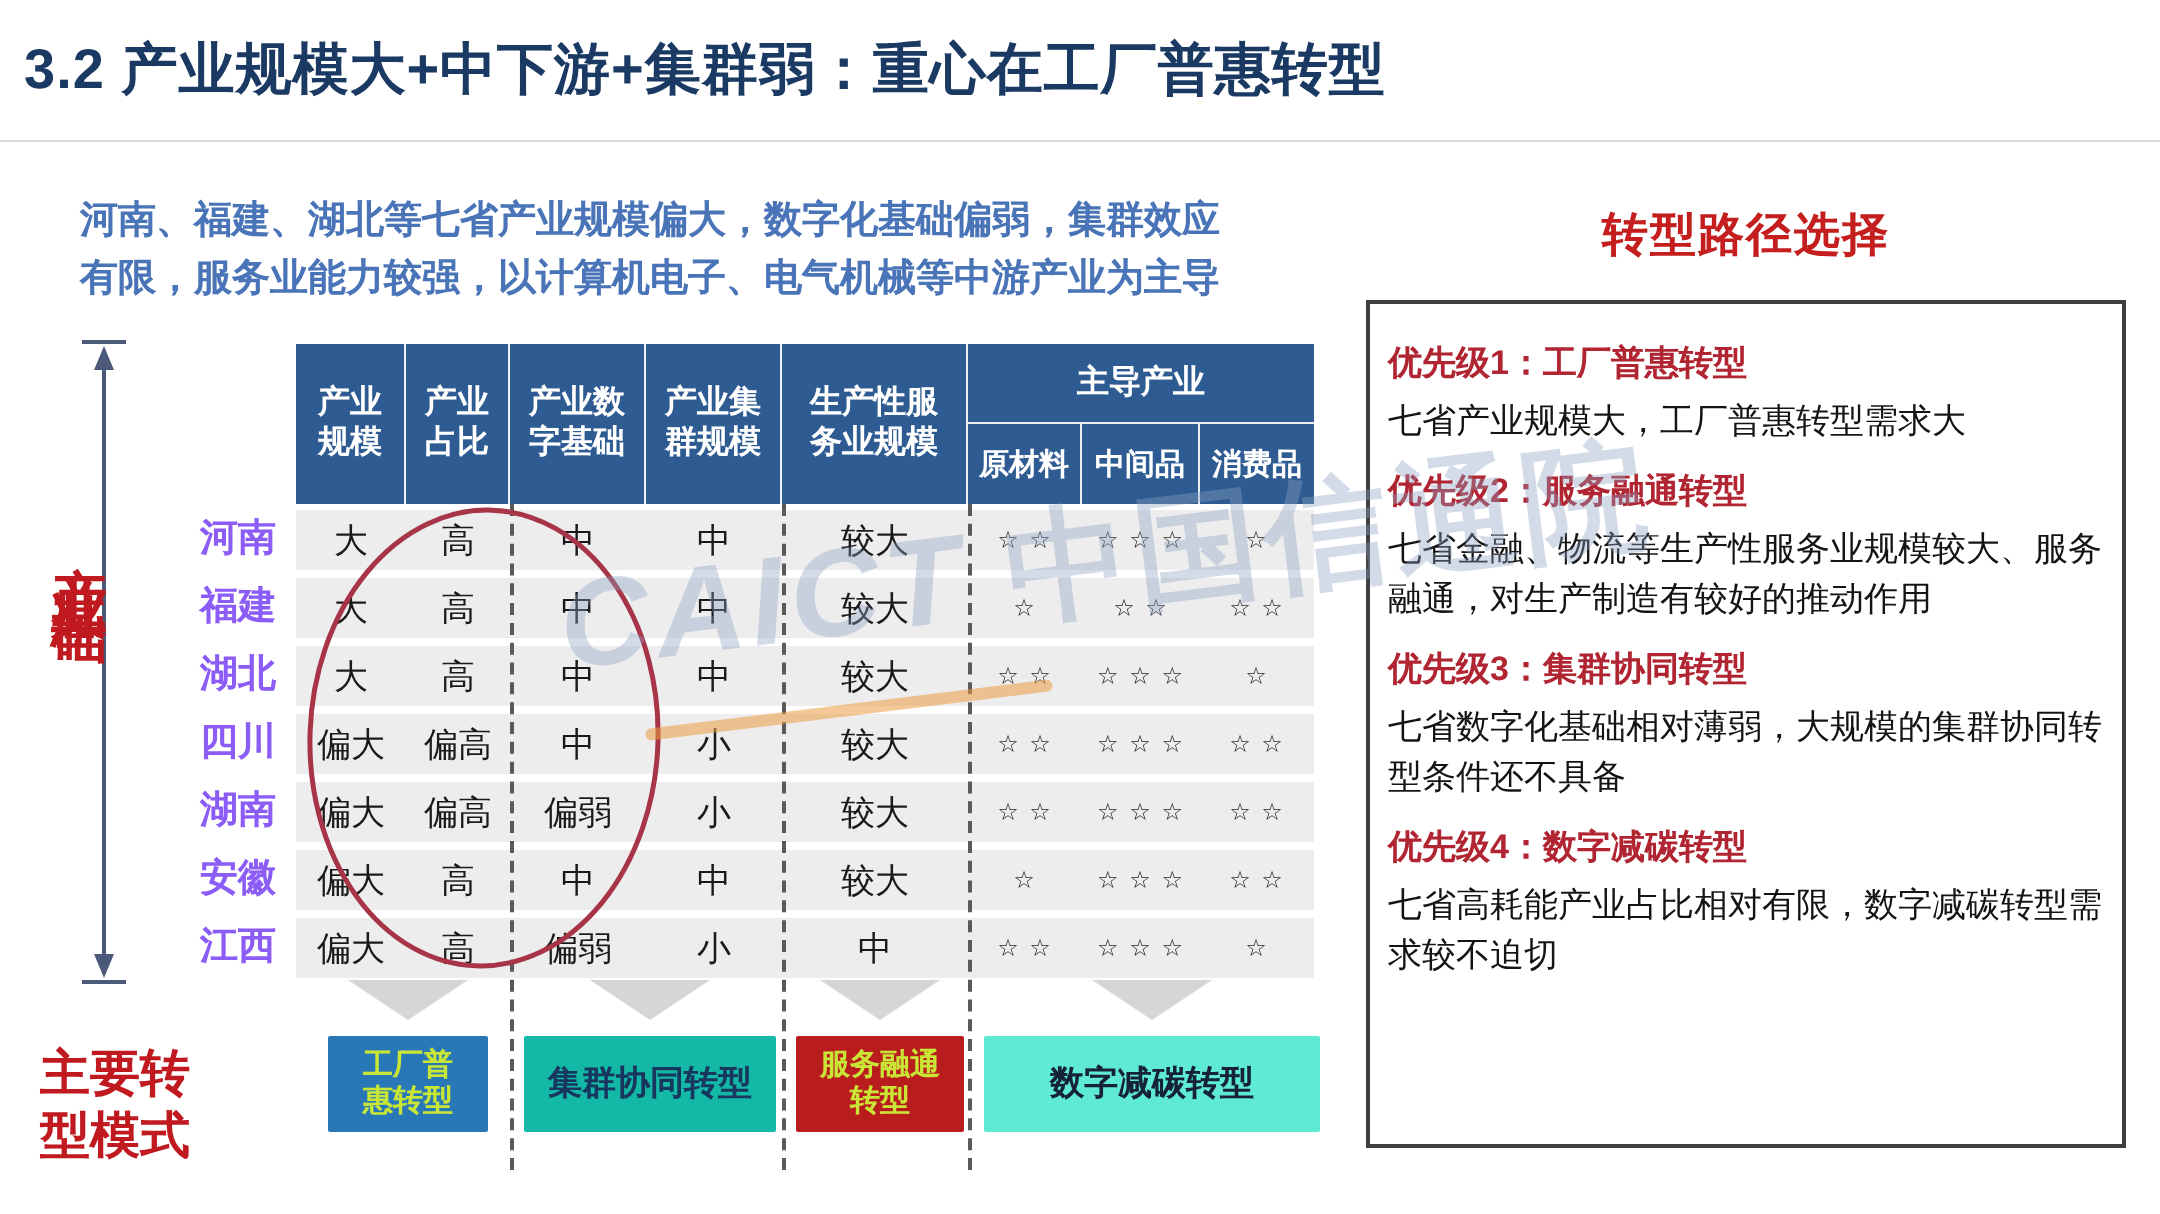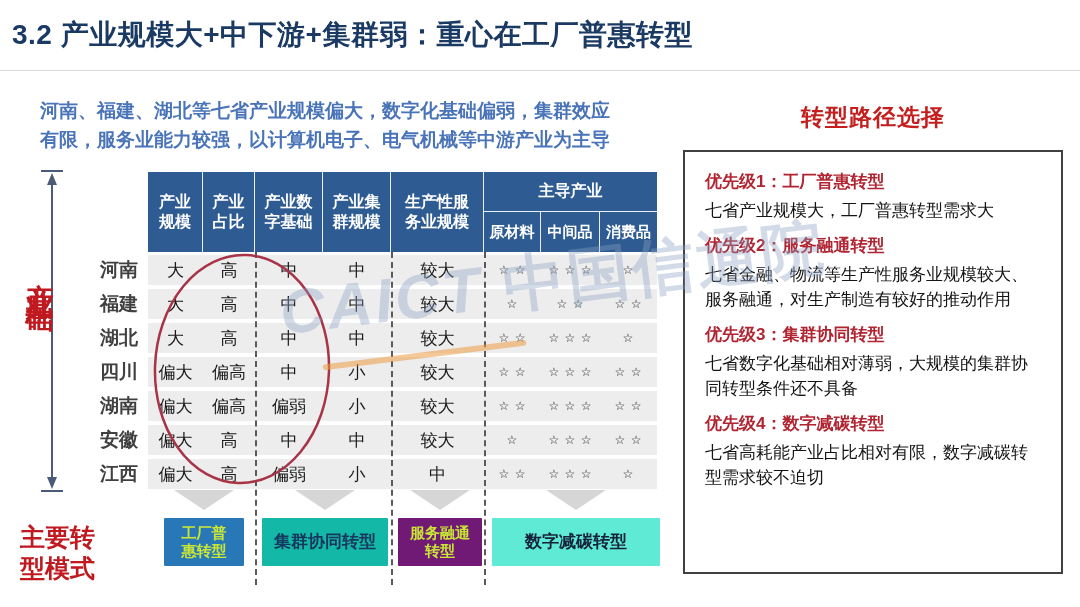--- a/index.html
+++ b/index.html
@@ -12,21 +12,21 @@
   
   .intro{position:absolute;left:40px;top:96px;width:572px;font-size:19px;font-weight:bold;
          color:#4a74b8;line-height:1.55;}
   
   .axis-arrow{position:absolute;left:38px;top:168px;}
   .axis-label{position:absolute;left:20px;top:260px;writing-mode:vertical-rl;text-orientation:upright;
          font-size:28px;font-weight:bold;color:#c01920;letter-spacing:7px;}
   
   .provinces{position:absolute;left:92px;top:255px;width:54px;}
   .prov{height:30px;margin-bottom:4px;line-height:30px;text-align:center;
-        font-size:19px;font-weight:bold;color:#404040;}
+        font-size:19px;font-weight:bold;color:#8b5cf6;}
   
   .dtable{position:absolute;left:148px;top:172px;width:509px;z-index:1;}
   .thead{display:flex;width:509px;height:80px;background:#2e5c92;color:#fff;}
   .th{box-sizing:border-box;display:flex;align-items:center;justify-content:center;text-align:center;
       font-size:16px;font-weight:bold;line-height:1.25;white-space:pre-line;
       border-right:1px solid rgba(255,255,255,0.9);}
   .c1{width:55px;} .c2{width:52px;} .c3{width:68px;} .c4{width:68px;} .c5{width:93px;}
   .group{width:173px;display:flex;flex-direction:column;}
   .gh{height:39px;display:flex;align-items:center;justify-content:center;font-size:16px;font-weight:bold;
       border-bottom:1px solid rgba(255,255,255,0.9);}
@@ -54,27 +54,27 @@
          color:#c01920;line-height:1.25;}
   .mode-wrap{position:absolute;top:490px;z-index:3;}
   .mw1{left:164px;width:80px;} .mw2{left:262px;width:126px;}
   .mw3{left:398px;width:84px;} .mw4{left:492px;width:168px;}
   .tri{width:0;height:0;margin:0 auto 8px auto;border-left:30px solid transparent;
        border-right:30px solid transparent;border-top:20px solid #d6d6d6;}
   .mode-box{height:48px;display:flex;align-items:center;justify-content:center;text-align:center;
        font-weight:bold;white-space:pre-line;line-height:1.2;border-radius:1px;}
   .mode1{background:#2878b8;color:#c9e636;font-size:15px;}
   .mode2{background:#14b8a6;color:#17375e;font-size:17px;}
-  .mode3{background:#701a75;color:#c9e636;font-size:15px;}
+  .mode3{background:#b91c1c;color:#c9e636;font-size:15px;}
   .mode4{background:#5eead4;color:#16213a;font-size:17px;}
   
   .panel-title{position:absolute;left:683px;top:102px;width:380px;text-align:center;
        font-size:23px;font-weight:bold;color:#c41e1e;letter-spacing:1px;}
   .panel{position:absolute;left:683px;top:150px;width:380px;height:424px;box-sizing:border-box;
-       border:2px solid #404040;background:#fff;padding:12px 20px;z-index:1;}
+       border:2px solid #404040;background:#fff;padding:12px 9px;z-index:1;}
   .pitem{margin-bottom:10px;}
   .phead{font-size:17px;font-weight:bold;color:#b02531;margin:6px 0 5px 0;}
   .pbody{font-size:17px;color:#141414;line-height:1.5;}
 </style>
 </head>
 <body>
 
 <div class="page">
 
   <div class="title">3.2 产业规模大+中下游+集群弱：重心在工厂普惠转型</div>

